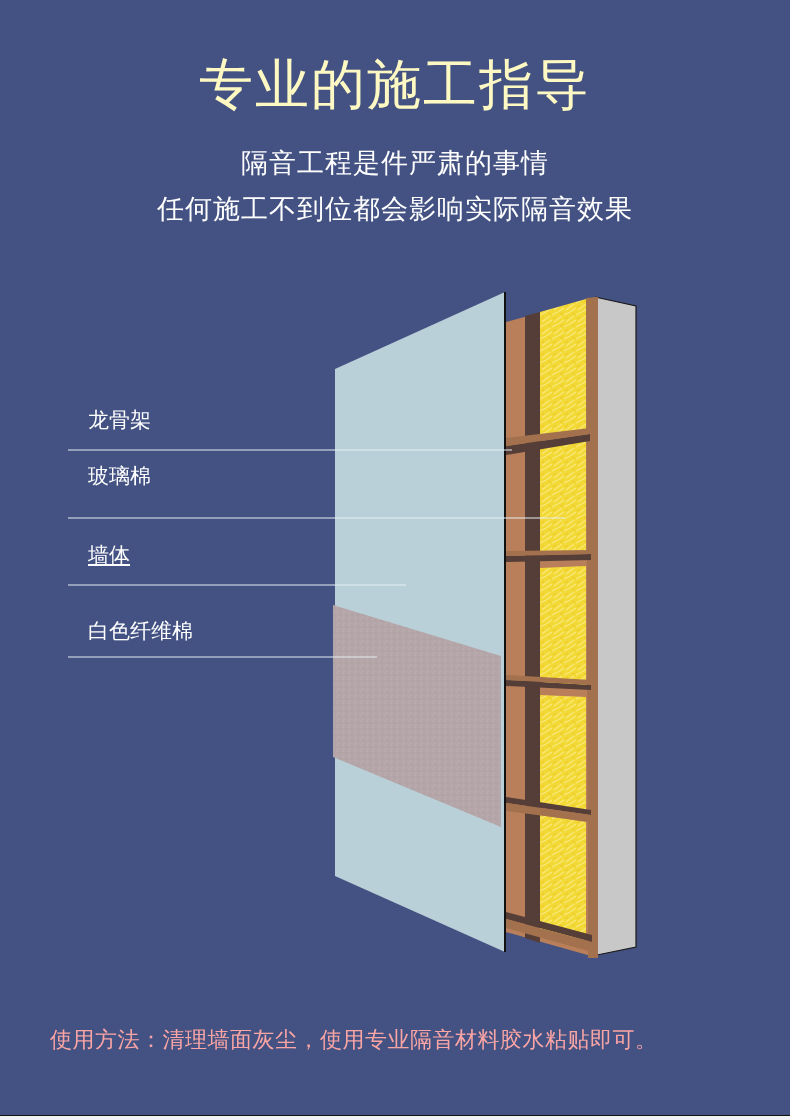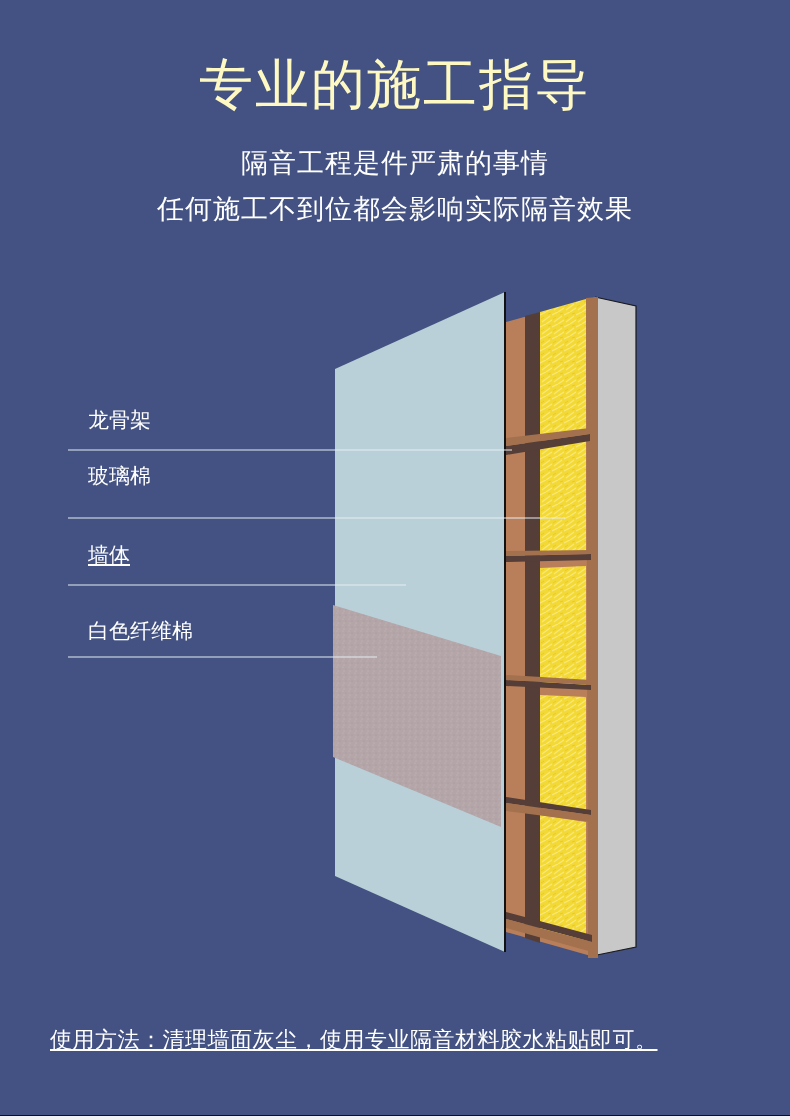--- a/index.html
+++ b/index.html
@@ -22,23 +22,22 @@
       position: absolute; left: 0; width: 790px; text-align: center;
       color: #ffffff; font-size: 27px; line-height: 40px; letter-spacing: 1px;
     }
     .sub1 { top: 143px; }
     .sub2 { top: 189px; }
     .illus { position: absolute; left: 0; top: 0; width: 790px; height: 1115px; }
     .label {
       position: absolute; left: 88px; color: #ffffff; font-size: 21px; line-height: 28px;
     }
     .footer {
-      position: absolute; left: 50px; top: 1024px; color: #ffffff; font-size: 22px; line-height: 32px;
+      position: absolute; left: 50px; top: 1024px; color: #fca5a5; font-size: 22px; line-height: 32px;
       letter-spacing: 0.5px;
-      text-decoration: underline;
     }
   </style>
 </head>
 <body>
 
 <div class="panel">
 
   <div class="title">专业的施工指导</div>
   <div class="subtitle sub1">隔音工程是件严肃的事情</div>
   <div class="subtitle sub2">任何施工不到位都会影响实际隔音效果</div>

